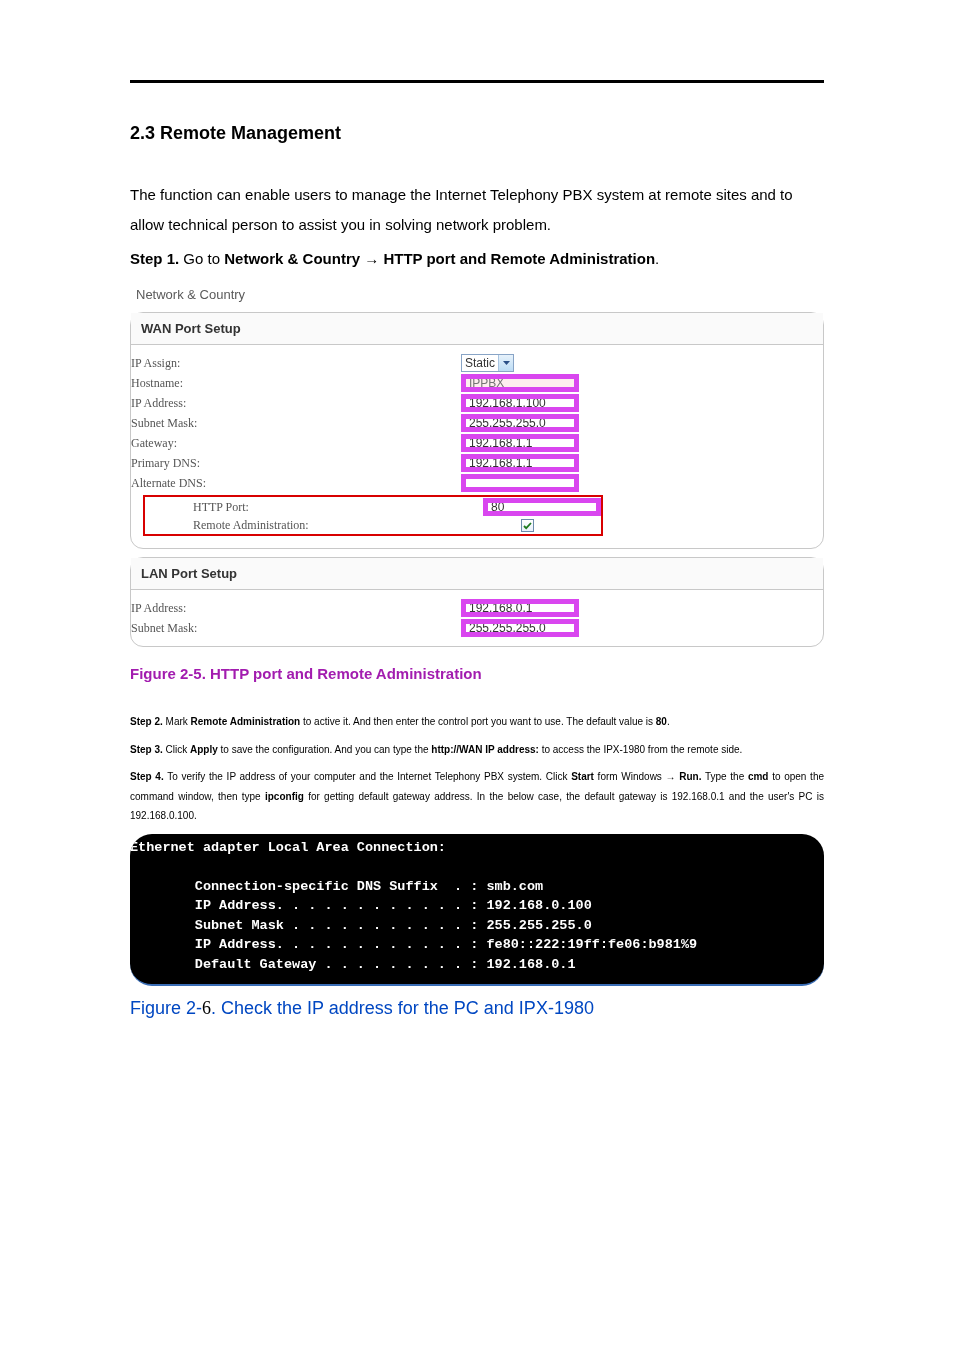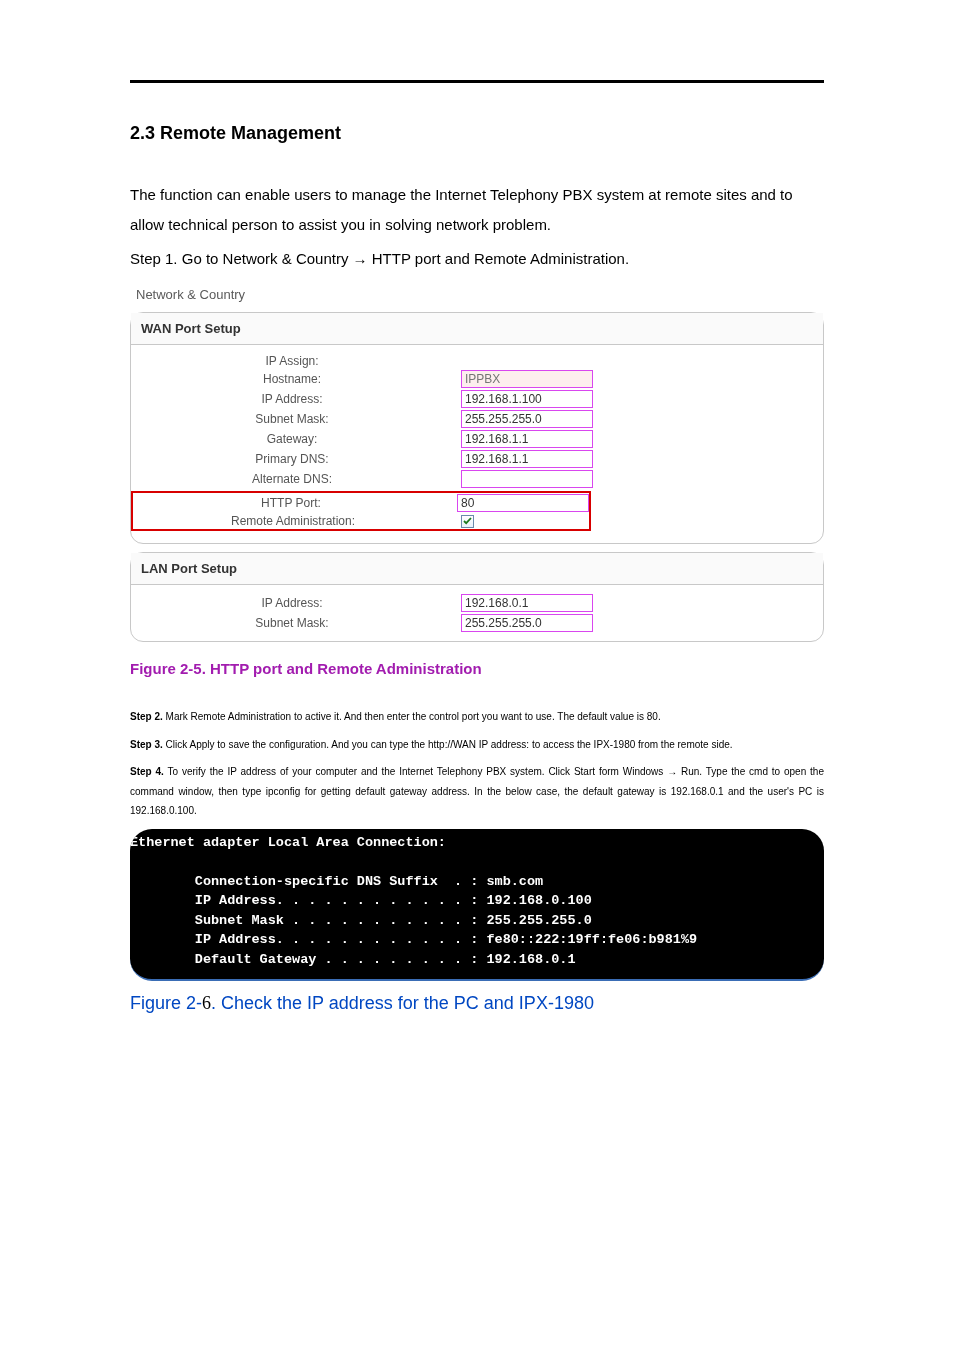--- a/index.html
+++ b/index.html
@@ -9,21 +9,21 @@
     min-height: 1350px;
     background: #fff;
     font-family: Arial, Helvetica, sans-serif;
     color: #000;
     padding: 80px 130px 60px 130px;
   }
   .header-rule { border-top: 3px solid #000; margin-bottom: 40px; }
   h2.section-title { font-size: 18px; font-weight: bold; margin: 10px 0 36px 0; }
   p.intro { font-size: 15px; line-height: 2; margin: 0 0 10px 0; }
   p.step1 { font-size: 15px; margin: 10px 0 20px 0; }
-  .b { font-weight: normal; }
+  .b { font-weight: bold; }
   .breadcrumb {
     font-family: "Arial", sans-serif;
     font-size: 13px;
     color: #5a5a5a;
     margin: 6px 0 10px 6px;
   }
   .panel {
     border: 1px solid #c8c8c8;
     border-radius: 13px;
     background: #fff;
@@ -41,28 +41,29 @@
   .form-row {
     display: flex;
     align-items: center;
     padding: 1px 0;
     font-family: "Lucida Sans Unicode","Segoe UI",sans-serif;
     font-size: 12px;
     color: #555;
   }
   .form-label {
     width: 330px;
-    text-align: center;
+    text-align: left;
     padding-right: 8px;
+    font-family: Liberation Serif, serif;
   }
   .form-field { flex: 1; }
   .text-input {
-    width: 132px;
+    width: 118px;
     height: 18px;
-    border: 1px solid #d946ef;
+    border: 5px solid #d946ef;
     background: #fff;
     font-size: 12px;
     font-family: "Lucida Sans Unicode","Segoe UI",sans-serif;
     color: #333;
     padding: 0 3px;
   }
   .text-input.placeholder-style {
     background: #fdeeee;
     color: #bdbdbd;
   }
@@ -136,20 +137,30 @@
   <span class="b">Step 1.</span><span> Go to </span><span class="b">Network &amp; Country → HTTP port and Remote Administration</span><span>.</span>
 </p>
 
 <div class="breadcrumb">Network &amp; Country</div>
 
 <div class="panel">
   <div class="panel-header">WAN Port Setup</div>
   <div class="panel-body">
     <div class="form-row">
       <div class="form-label">IP Assign:</div>
+      <div class="form-field">
+        <div class="select-box">
+          <span class="sel-value">Static</span>
+          <span class="sel-arrow">
+            <svg viewBox="0 0 7 4">
+                <polygon points="0,0 7,0 3.5,4" fill="#2a4f87"></polygon>
+              </svg>
+          </span>
+        </div>
+      </div>
     </div>
     <div class="form-row">
       <div class="form-label">Hostname:</div>
       <div class="form-field"><input class="text-input placeholder-style" placeholder="IPPBX" style=""></div>
     </div>
     <div class="form-row">
       <div class="form-label">IP Address:</div>
       <div class="form-field"><input class="text-input" value="192.168.1.100" style=""></div>
     </div>
     <div class="form-row">
@@ -162,21 +173,21 @@
     </div>
     <div class="form-row">
       <div class="form-label">Primary DNS:</div>
       <div class="form-field"><input class="text-input" value="192.168.1.1" style=""></div>
     </div>
     <div class="form-row">
       <div class="form-label">Alternate DNS:</div>
       <div class="form-field"><input class="text-input" value="" style=""></div>
     </div>
 
-    <div class="red-box" style="margin-left:0;">
+    <div class="red-box" style="margin-left:12px;padding-left:48px;">
       <div class="form-row">
         <div class="form-label" style="width:328px">HTTP Port:</div>
         <div class="form-field"><input class="text-input" value="80" style=""></div>
       </div>
       <div class="form-row">
         <div class="form-label" style="width:328px">Remote Administration:</div>
         <div class="form-field">
           <span class="checkbox">
             <svg viewBox="0 0 9 8">
                 <polyline points="1,4 3.2,6.2 8,1" stroke="#1f7a1f" stroke-width="1.8" fill="none"></polyline>

